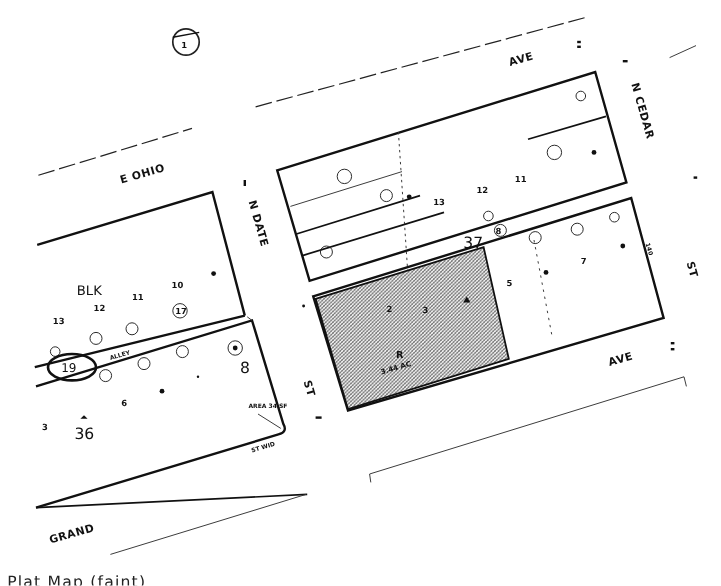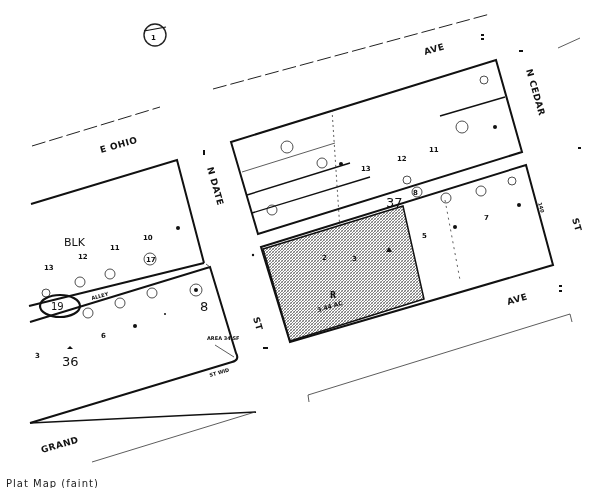--- a/index.html
+++ b/index.html
@@ -54,21 +54,21 @@
     .thin-line { stroke: #111; stroke-width: 1.4; fill: none; }
     .dash-line { stroke: #222; stroke-width: 1; fill: none; stroke-dasharray: 14 4; }
     .faint-line { stroke: #333; stroke-width: 0.8; fill: none; }
     .dot { fill: #111; }
     .circ { fill: none; stroke: #222; stroke-width: 0.8; }
     .caption {
       position: absolute;
       left: 6px;
       top: 478px;
       font-family: "DejaVu Sans", sans-serif;
-      font-size: 10px;
+      font-size: 13px;
       color: #222;
       letter-spacing: 1px;
       white-space: nowrap;
       height: 10px;
       overflow: hidden;
     }
   </style>
 </head>
 <body>
 

